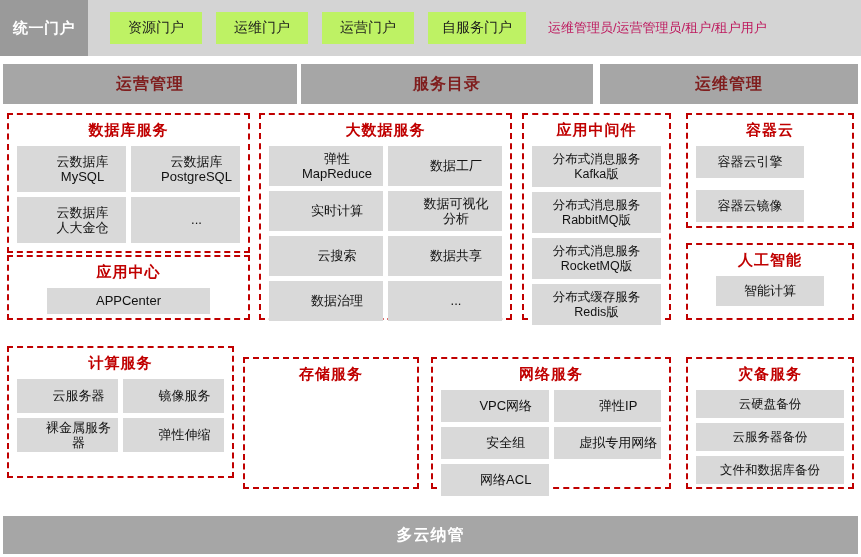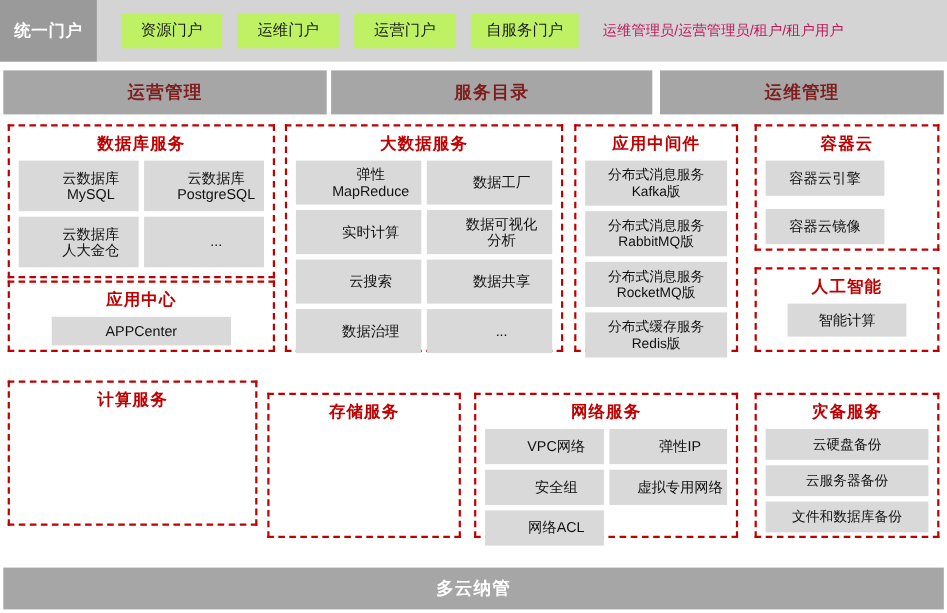--- a/index.html
+++ b/index.html
@@ -231,20 +231,26 @@
 
 <div class="group" id="g-ai">
   <div class="group-title">人工智能</div>
   <div class="tiles cols1">
       <div class="tile">智能计算</div>
     </div>
 </div>
 
 <div class="group" id="g-compute">
   <div class="group-title">计算服务</div>
+  <div class="tiles cols2">
+      <div class="tile">云服务器</div>
+      <div class="tile">镜像服务</div>
+      <div class="tile">裸金属服务器</div>
+      <div class="tile">弹性伸缩</div>
+    </div>
 </div>
 
 <div class="group" id="g-storage">
   <div class="group-title">存储服务</div>
 </div>
 
 <div class="group" id="g-network">
   <div class="group-title">网络服务</div>
   <div class="tiles cols2">
       <div class="tile">VPC网络</div>

